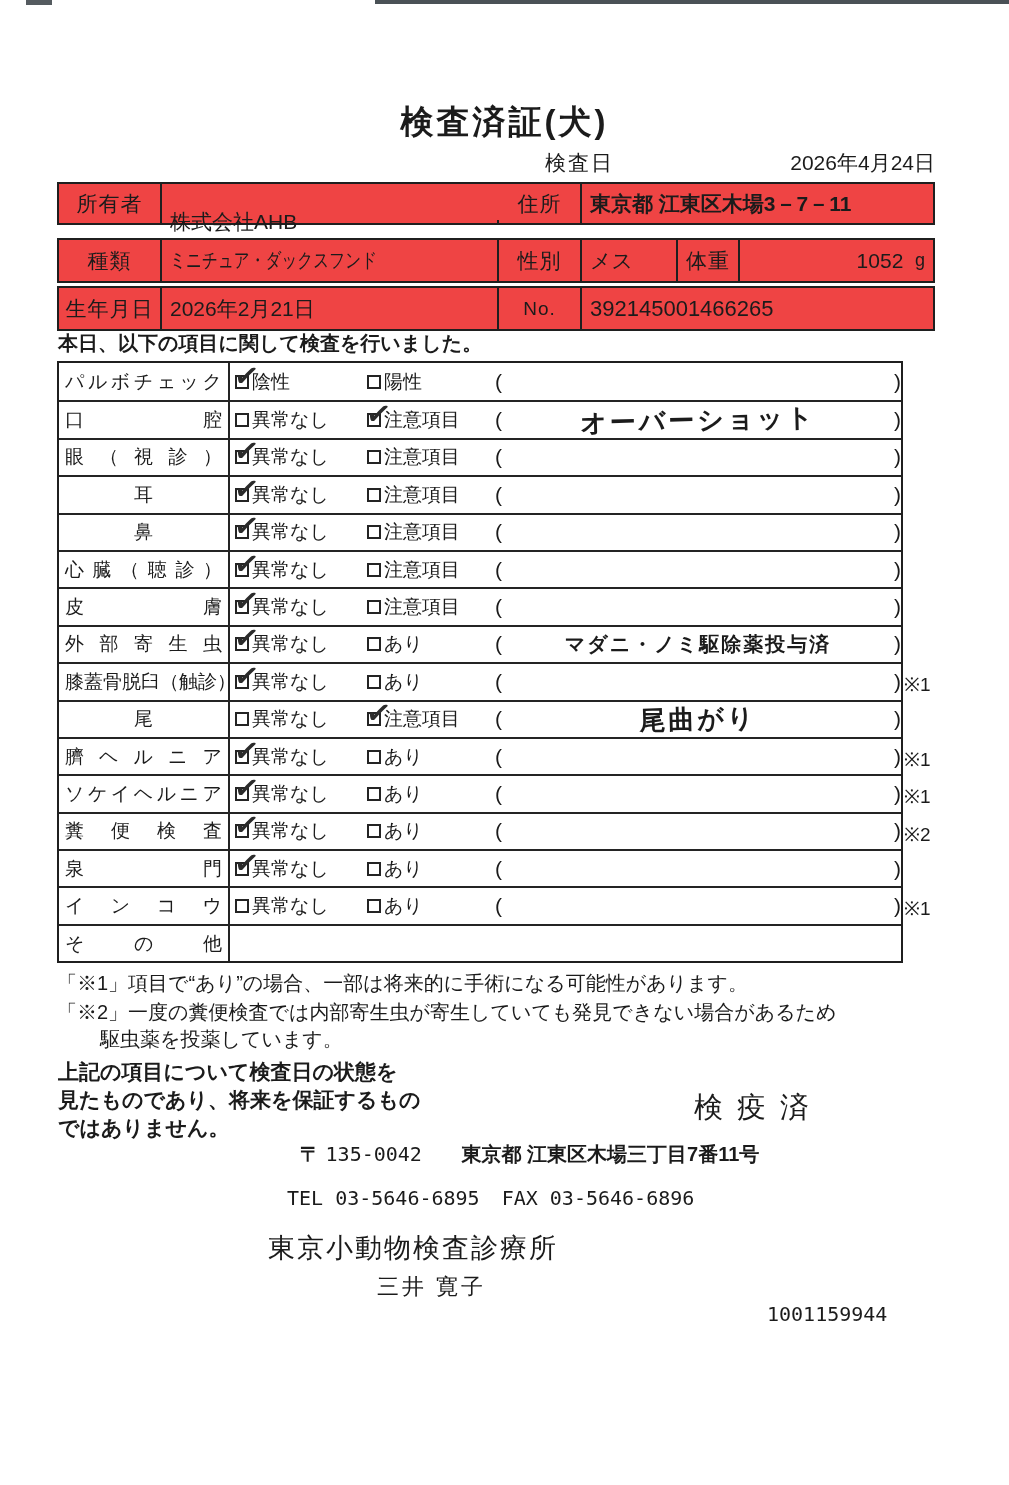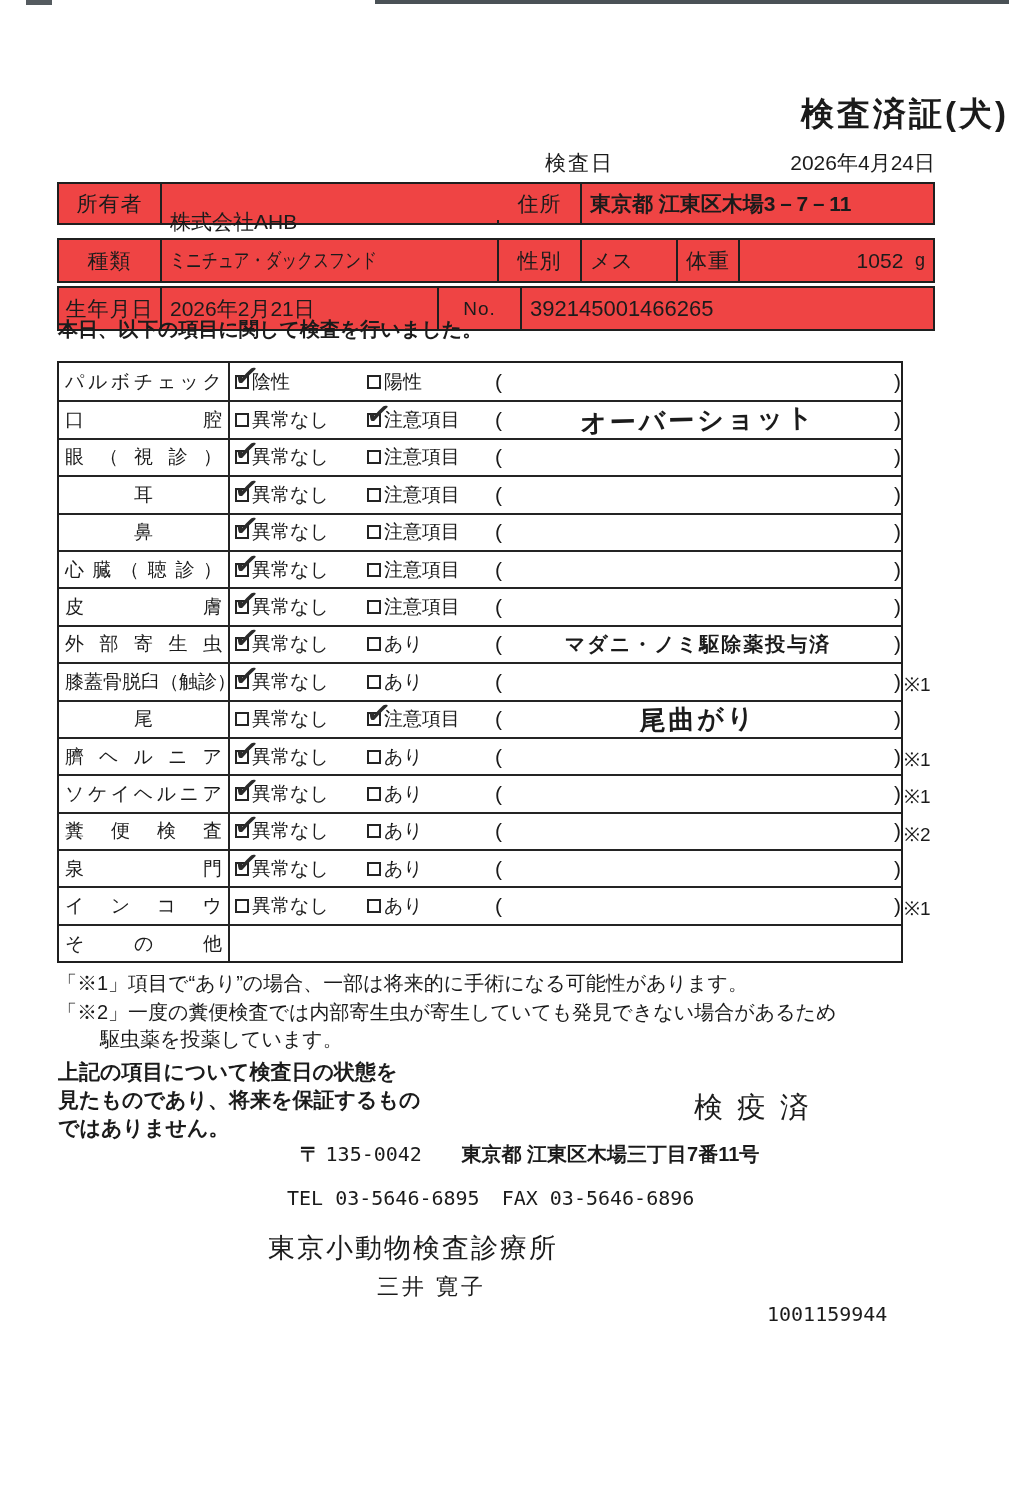--- a/index.html
+++ b/index.html
@@ -2,35 +2,35 @@
 <html><head>
 <meta charset="utf-8">
 <style>
   html,body{margin:0;padding:0;background:#ffffff;}
   body{width:1009px;height:1485px;position:relative;font-family:"Liberation Sans",sans-serif;color:#1b1b1b;}
   .abs{position:absolute;}
 
   
   .artifact{position:absolute;background:#2a3238;}
 
-  .title{left:0;right:0;top:92px;text-align:right;font-size:33px;letter-spacing:3px;font-weight:600;}
+  .title{left:0;right:0;top:100px;text-align:center;font-size:33px;letter-spacing:3px;font-weight:600;}
 
   .examdate-label{left:545px;top:149px;font-size:21px;letter-spacing:2px;}
   .examdate-value{left:700px;top:149px;width:235px;text-align:right;font-size:21px;}
 
   
   .strip{position:absolute;display:flex;border:2.5px solid #1f1f1f;box-sizing:border-box;background:#ef4444;}
   .cell{box-sizing:border-box;display:flex;align-items:center;padding:0 8px;font-size:21px;}
   .cell.lab{justify-content:center;letter-spacing:1px;}
   .cell.bR{border-right:2.5px solid #1f1f1f;}
   .cell.right{justify-content:flex-end;}
   .condensed{transform:scaleX(0.78);transform-origin:left center;white-space:nowrap;font-size:20px;}
   .bold{font-weight:700;}
 
-  .intro{left:58px;top:316px;font-size:20px;font-weight:600;}
+  .intro{left:58px;top:330px;font-size:20px;font-weight:600;}
 
   
   .insp{position:absolute;left:57px;top:361px;width:846px;border:2.5px solid #1f1f1f;box-sizing:border-box;background:#fff;}
   .insp-row{position:relative;display:flex;height:37.4px;box-sizing:border-box;}
   .insp-row + .insp-row{border-top:2px solid #242424;}
   .insp-label{width:171px;box-sizing:border-box;border-right:2px solid #242424;display:flex;align-items:center;padding:0 6px;font-size:19px;}
   .insp-label.j{justify-content:space-between;}
   .insp-label.c{justify-content:center;}
   .insp-content{position:relative;flex:1;display:flex;align-items:center;padding-left:5px;box-sizing:border-box;}
   .opt{display:flex;align-items:center;font-size:19px;}
@@ -82,21 +82,21 @@
   <div class="cell lab bR" style="width:83px;">性別</div>
   <div class="cell bR" style="width:96px;">メス</div>
   <div class="cell lab bR" style="width:62px;">体重</div>
   <div class="cell right" style="flex:1;">
     <span>1052</span>&nbsp;&nbsp;<span style="font-size:18px;">g</span>
   </div>
 </div>
 
 <div class="strip" style="left:57px;top:286px;width:878px;height:45px;">
   <div class="cell lab bR" style="width:103px;padding:16px 2px;">生年月日</div>
-  <div class="cell bR" style="width:277px;">2026年2月21日</div>
+  <div class="cell bR" style="width:337px;">2026年2月21日</div>
   <div class="cell lab bR" style="width:83px;font-size:19px;">No.</div>
   <div class="cell" style="flex:1;font-size:22px;">392145001466265</div>
 </div>
 
 <div class="abs intro">本日、以下の項目に関して検査を行いました。</div>
 
 <div class="insp" id="insp-rows">
     <div class="insp-row">
     <div class="insp-label j">
         <span>パ</span>

